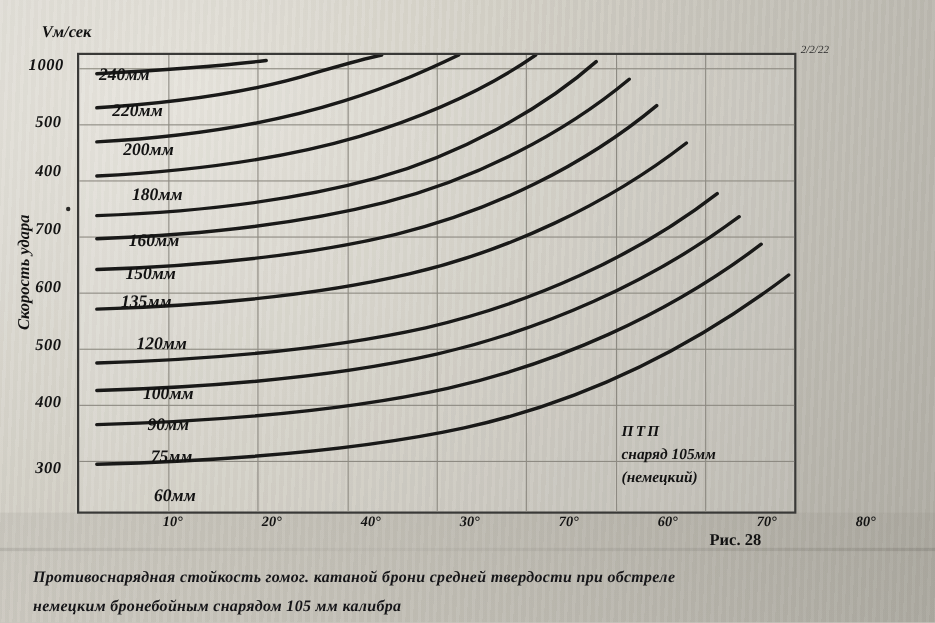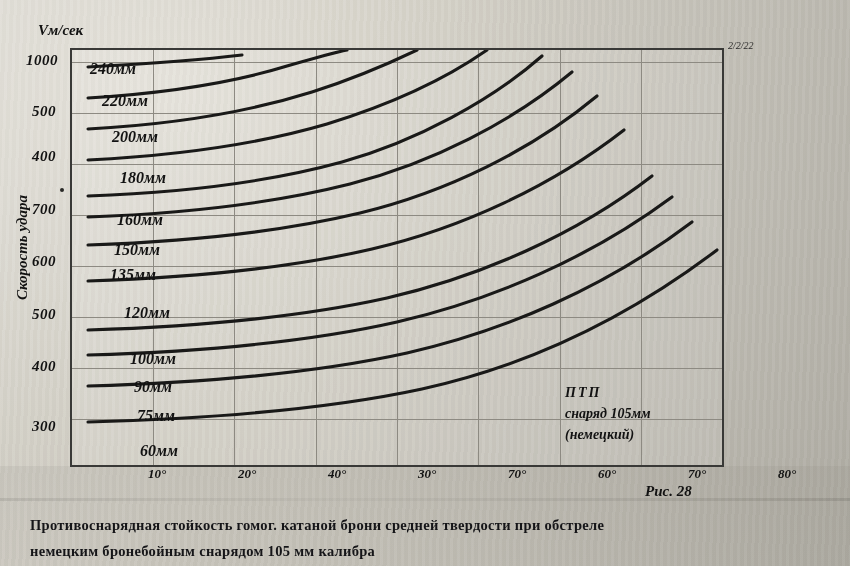--- a/index.html
+++ b/index.html
@@ -42,26 +42,26 @@
        font-family:"Liberation Serif", serif;font-style:italic;font-weight:700;}
   .ytick{font-size:15px;letter-spacing:.5px;}
   .xtick{font-size:13px;}
   .curvelbl{font-size:16px;font-weight:700;}
   #ylabel{
     position:absolute;left:14px;top:300px;transform:rotate(-90deg);
     transform-origin:0 0;font-size:15px;font-style:italic;font-weight:700;color:#141414;
   }
   #yunits{position:absolute;left:38px;top:22px;font-size:15px;font-style:italic;font-weight:700;color:#141414;}
   #xlabel{position:absolute;left:300px;top:486px;font-size:14px;font-style:italic;font-weight:700;color:#141414;letter-spacing:.6px;}
-  #figno{position:absolute;left:645px;top:483px;font-size:15px;font-style:italic;font-weight:700;color:#141414;}
+  #figno{position:absolute;left:645px;top:483px;font-size:15px;font-weight:700;color:#141414;}
   #stamp{position:absolute;left:728px;top:40px;font-size:10px;color:#2b2b2b;font-style:italic;}
   #annot{position:absolute;left:565px;top:382px;font-size:14px;font-style:italic;font-weight:700;color:#141414;line-height:21px;}
   #annot .t{letter-spacing:2px;}
   #caption{position:absolute;left:30px;top:512px;width:800px;font-size:14.5px;
-      font-weight:700;color:#17171a;line-height:26px;letter-spacing:.3px;}
+      font-style:italic;font-weight:700;color:#17171a;line-height:26px;letter-spacing:.3px;}
   .dot{position:absolute;width:4px;height:4px;border-radius:50%;background:#2a2a28;}
 </style>
 </head>
 <body>
 
 <div id="page">
   <div class="streak s1"></div>
   <div class="streak s2"></div>
   <div class="streak s3"></div>
   <div class="fold"></div>

